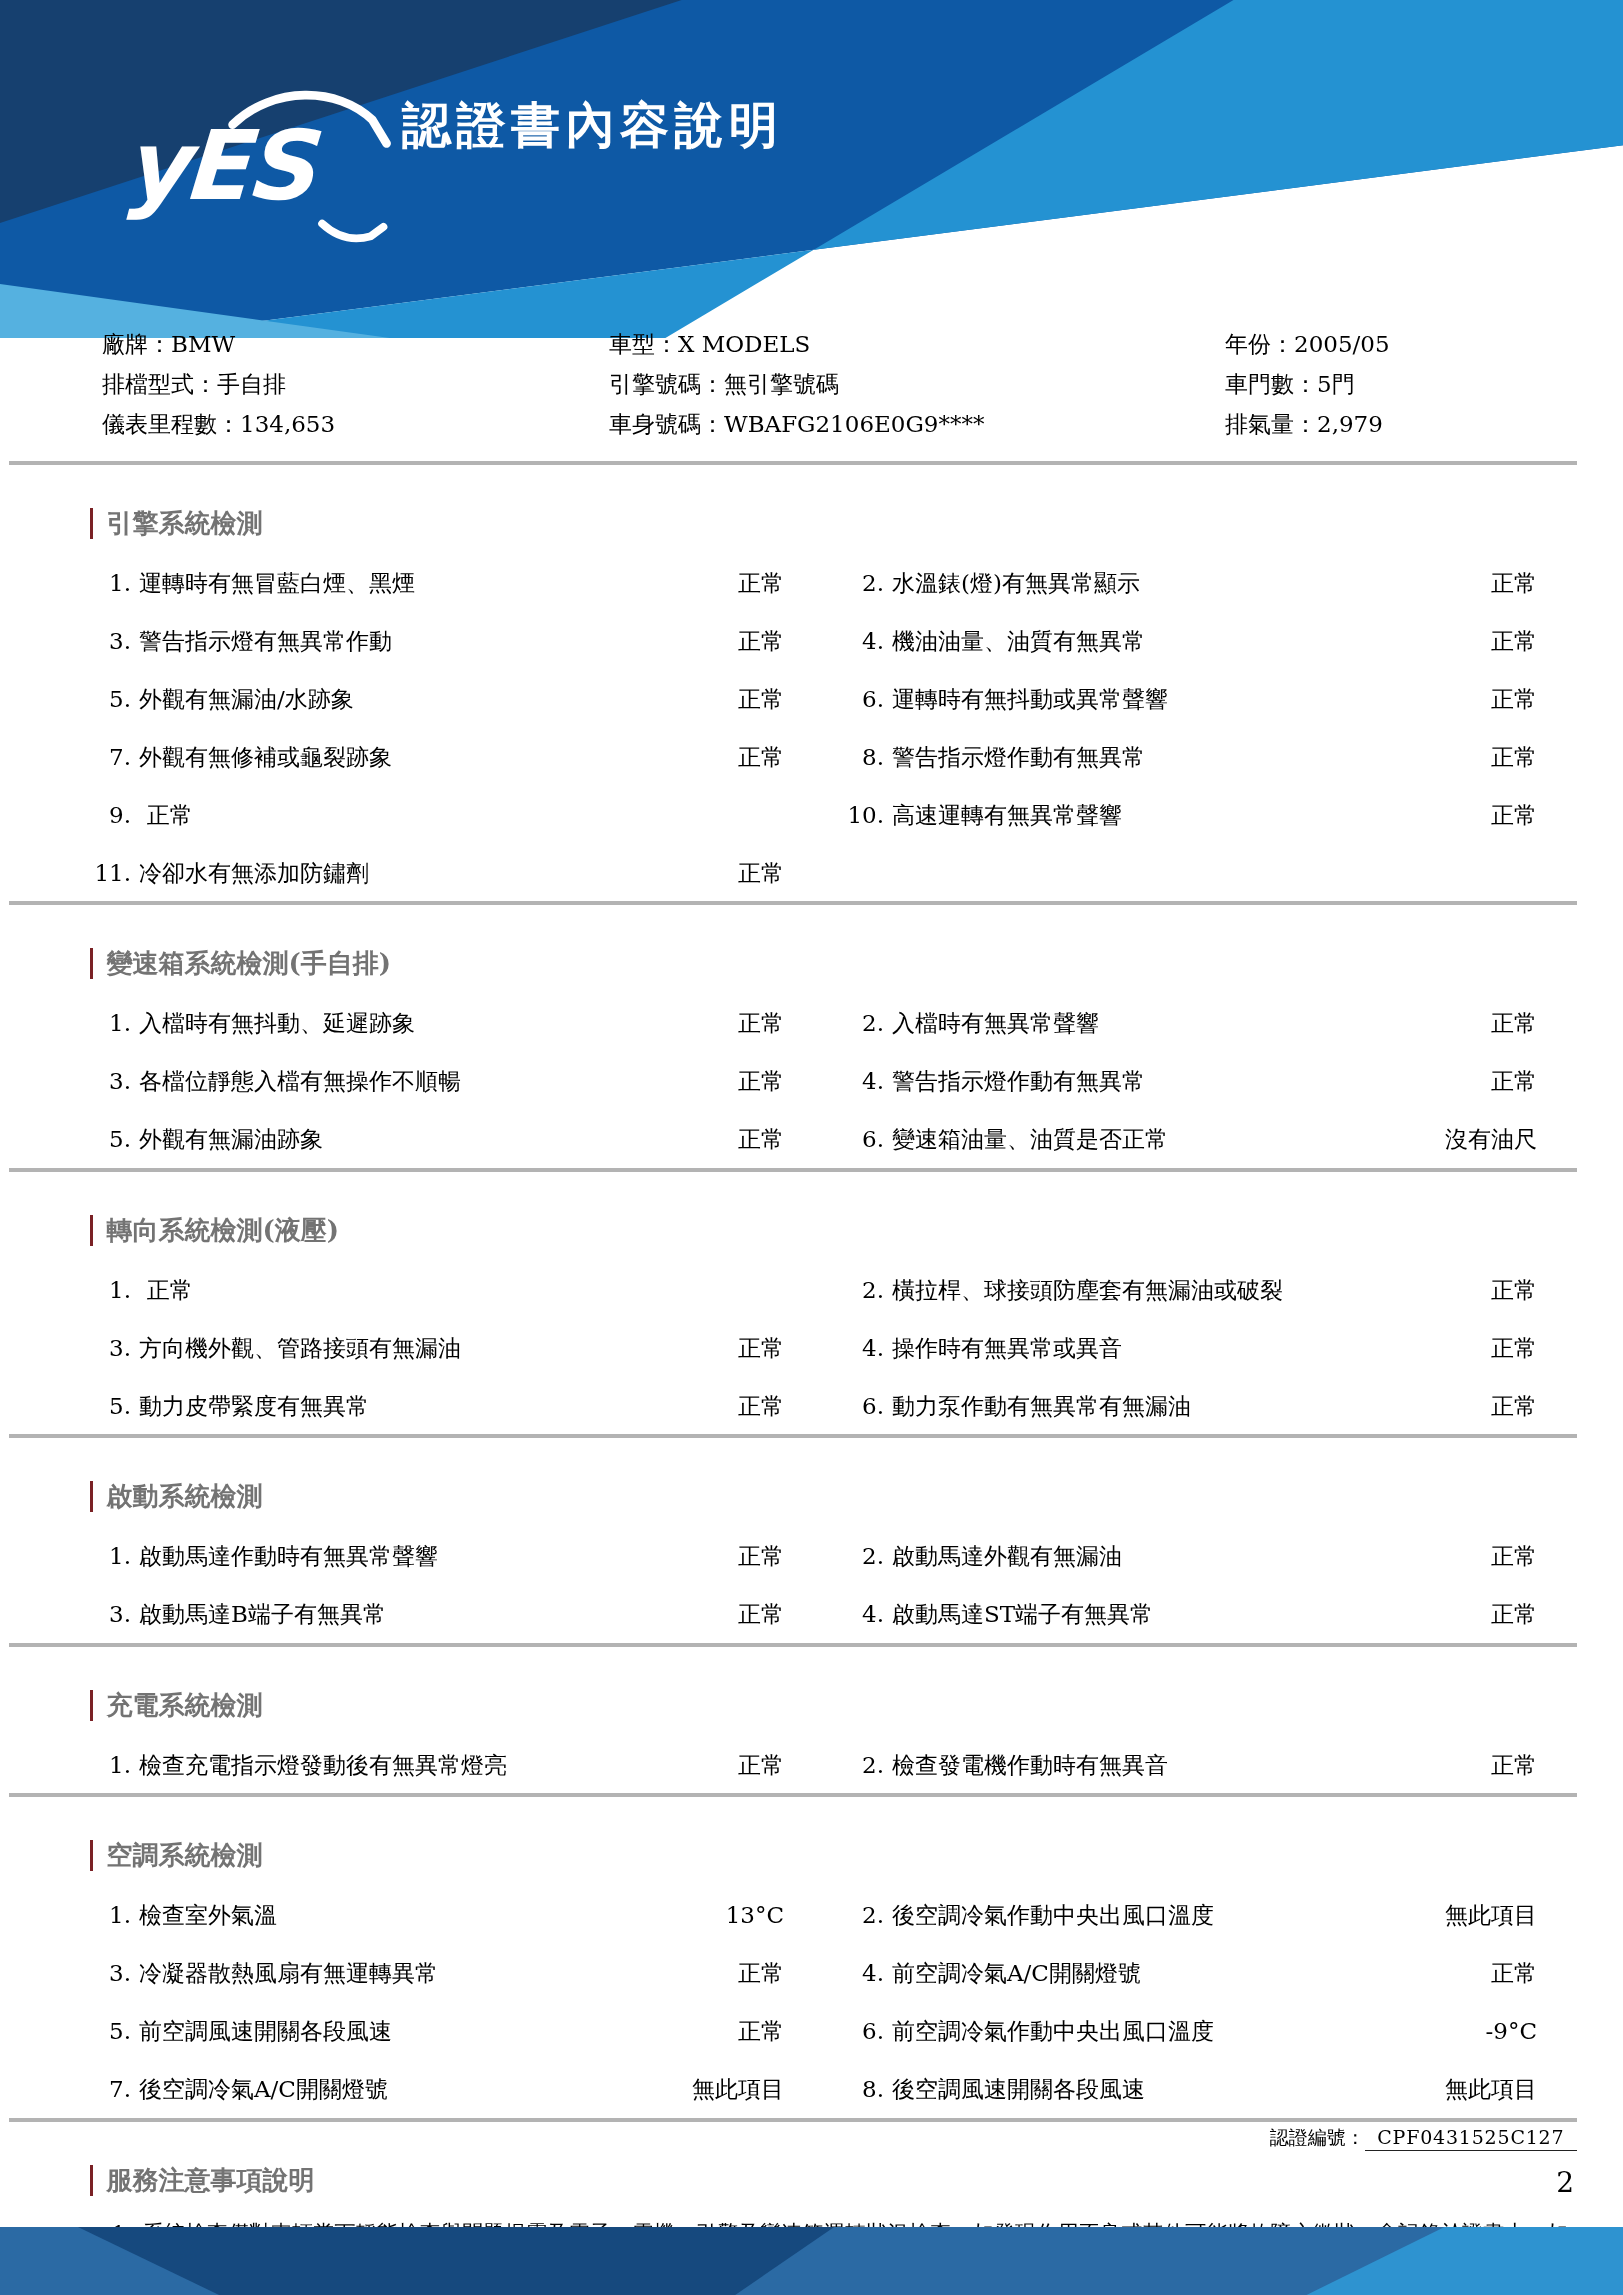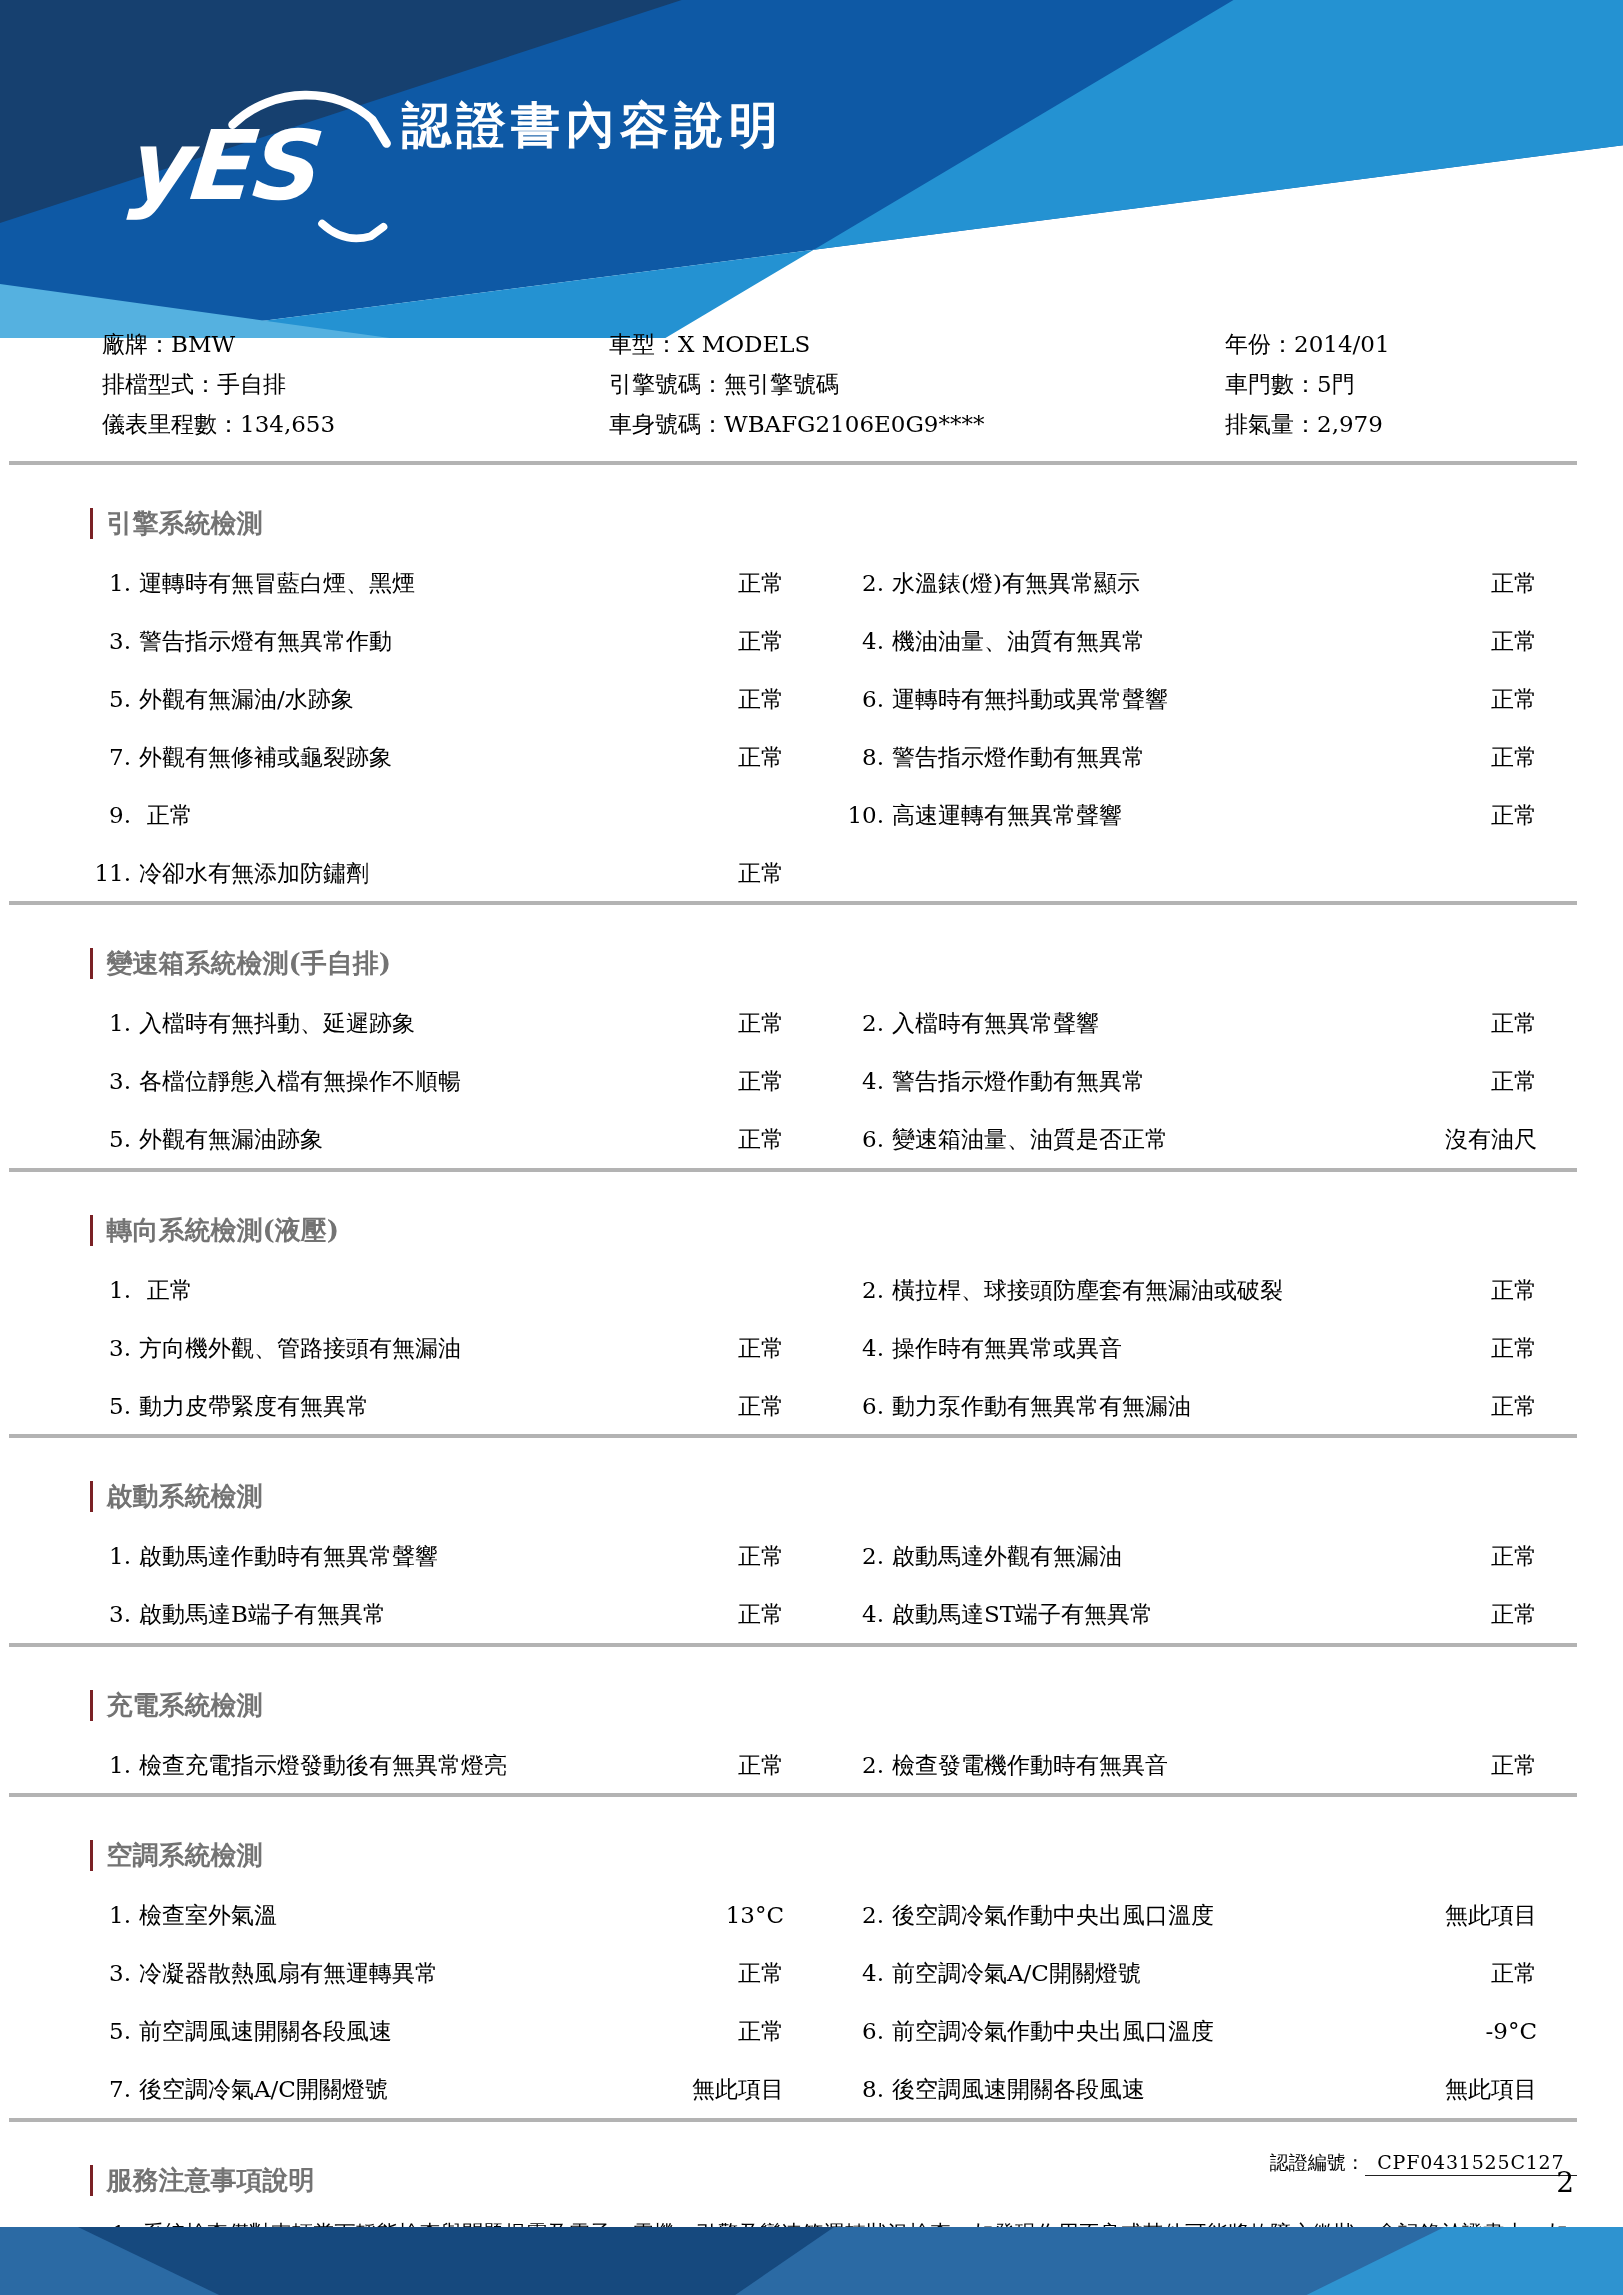--- a/index.html
+++ b/index.html
@@ -41,21 +41,21 @@
   .val{flex:none;text-align:right;margin-left:15.7px;white-space:nowrap;}
 
   
   .notes{margin-top:4.7px;}
   #notes-list{margin:20.4px 55px 0 93px;}
   .note{display:flex;font-size:21px;line-height:1.5;margin-top:9.4px;}
   .note-num{width:39px;text-align:right;flex:none;}
   .note-text{margin-left:11px;text-align:justify;}
 
   
-  .cert{position:absolute;right:46px;top:2125px;font-size:19px;white-space:nowrap;margin-top:25px;}
+  .cert{position:absolute;right:46px;top:2125px;font-size:19px;white-space:nowrap;}
   .cert-no{border-bottom:1.6px solid #222;padding:0 12.6px 2.4px 12.6px;letter-spacing:0.8px;}
   .pageno{position:absolute;right:49px;top:2166px;font-size:28px;}
   .ftr{position:absolute;bottom:0;left:0;width:100%;height:68px;}
   .f-base{background:#2b6aa4;}
   .f-dark{background:#16497e;clip-path:polygon(4.8% 0,51.4% 0,45.3% 100%,13.5% 100%);}
   .f-bright{background:#2e93d0;clip-path:polygon(89% 0,100% 0,100% 100%,80.5% 100%);}
 </style>
 </head>
 <body>
 
@@ -74,21 +74,21 @@
         <path d="M242 184 q 28 26 62 16 l 16 -12" stroke="#ffffff" stroke-width="10" fill="none" stroke-linecap="round"></path>
       </svg>
     </div>
     <h1 class="hdr-title">認證書內容說明</h1>
   </header>
 
   <div class="content">
     <div class="vehicle-info">
         <div class="vi-field"><span>廠牌：</span><span>BMW</span></div>
         <div class="vi-field"><span>車型：</span><span>X MODELS</span></div>
-        <div class="vi-field"><span>年份：</span><span>2014/01</span></div>
+        <div class="vi-field"><span>年份：</span><span>2005/05</span></div>
         <div class="vi-field"><span>排檔型式：</span><span>手自排</span></div>
         <div class="vi-field"><span>引擎號碼：</span><span>無引擎號碼</span></div>
         <div class="vi-field"><span>車門數：</span><span>5門</span></div>
         <div class="vi-field"><span>儀表里程數：</span><span>134,653</span></div>
         <div class="vi-field"><span>車身號碼：</span><span>WBAFG2106E0G9****</span></div>
         <div class="vi-field"><span>排氣量：</span><span>2,979</span></div>
       </div>
     <div class="divider"></div>
 
     <div id="sections">

